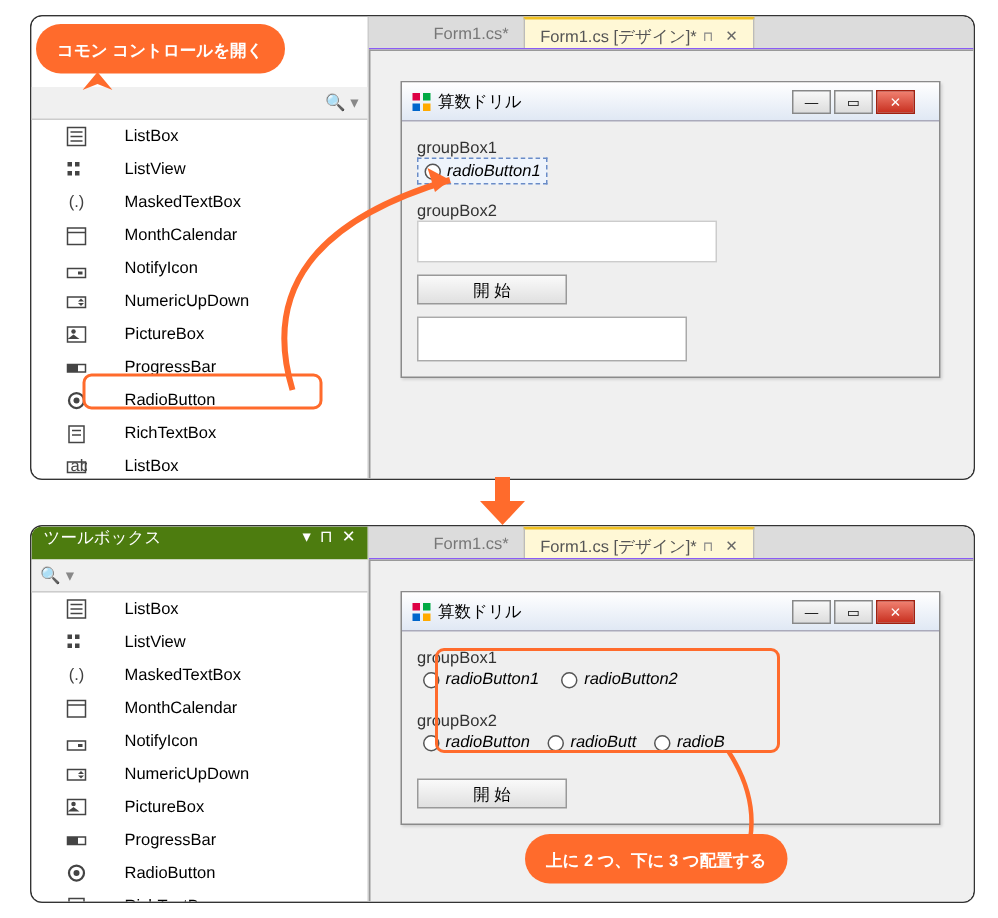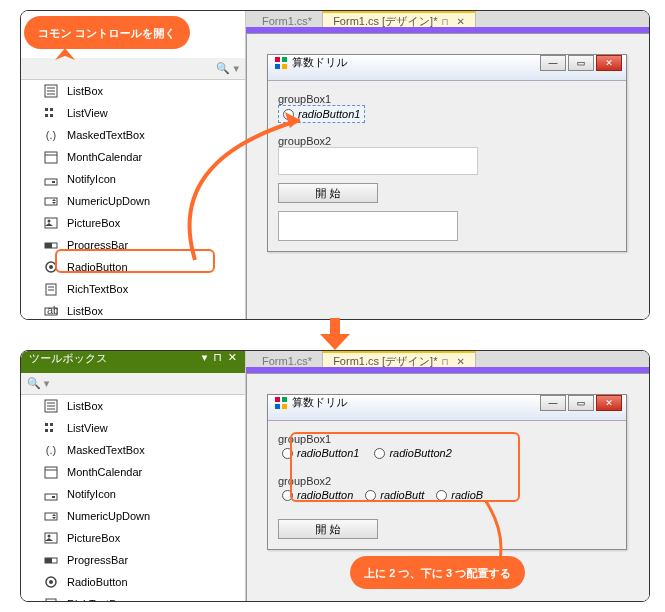--- a/index.html
+++ b/index.html
@@ -6,31 +6,31 @@
 body { background: #fff; width: 665px; height: 612px; position: relative; }
 .panel { position: absolute; border: 1px solid #333; background: #fff; }
 .top-panel { left: 20px; top: 10px; width: 630px; height: 310px; border-radius: 8px; overflow: hidden; }
 .bottom-panel { left: 20px; top: 350px; width: 630px; height: 252px; border-radius: 8px; overflow: hidden; }
 .left-col { position: absolute; left: 0; top: 0; width: 225px; height: 100%; background: #fff; border-right: 1px solid #ccc; }
 .right-col { position: absolute; left: 225px; top: 0; right: 0; height: 100%; background: #e8e8e8; }
 .toolbox-header { background: #4d7c0f; color: #fff; height: 22px; display: flex; align-items: flex-start; padding: 0 8px; justify-content: space-between; }
 .toolbox-header-right { display: flex; gap: 6px; align-items: center; }
 .toolbox-search { background: #f0f0f0; height: 22px; display: flex; align-items: center; padding: 0 6px; color: #888; border-bottom: 1px solid #ccc; justify-content: space-between; }
 .toolbox-list { overflow: hidden; }
-.toolbox-item { height: 22px; display: flex; align-items: center; padding: 0 4px 0 22px; gap: 8px; cursor: move; }
+.toolbox-item { height: 22px; display: flex; align-items: center; padding: 0 4px 0 22px; gap: 24px; cursor: move; }
 .tool-icon { width: 16px; height: 16px; display: flex; align-items: center; justify-content: center; color: #414141; flex-shrink: 0; }
-.tabs { height: 22px; background: #dcdcdc; border-bottom: 6px solid #8b5cf6; display: flex; align-items: stretch; padding-left: 6px; }
+.tabs { height: 22px; background: #dcdcdc; border-bottom: 1px solid #8b5cf6; display: flex; align-items: stretch; padding-left: 33px; }
 .tab { padding: 3px 10px 0; color: #555; display: flex; align-items: center; gap: 4px; }
 .tab.active { background: #fff8d6; border-top: 2px solid #f0c020; border-left: 1px solid #bbb; border-right: 1px solid #bbb; }
 .tab.inactive { color: #777; }
 .tab-pin { font-size: 9px; color: #888; }
 .tab-close { font-size: 10px; color: #666; margin-left: 4px; }
 .canvas { position: absolute; top: 22px; left: 0; right: 0; bottom: 0; background: #f0f0f0; border-left: 1px solid #999; border-top: 1px solid #999; }
 .form-window { position: absolute; left: 20px; top: 20px; width: 360px; background: #efefef; border: 1px solid #8a8a8a; box-shadow: 1px 1px 2px rgba(0,0,0,0.15); }
-.form-titlebar { height: 26px; background: linear-gradient(#fff, #e0e8f4); border-bottom: 1px solid #aab; display: flex; align-items: flex-start; padding: 0 4px 0 6px; justify-content: space-between; }
+.form-titlebar { height: 26px; background: linear-gradient(#fff, #e0e8f4); border-bottom: 1px solid #aab; display: flex; align-items: center; padding: 0 16px 0 6px; justify-content: space-between; }
 .form-title-left { display: flex; align-items: center; gap: 4px; }
 .form-icon { width: 14px; height: 14px; display: flex; align-items: center; justify-content: center; }
 .form-buttons { display: flex; gap: 2px; }
 .form-btn { width: 26px; height: 16px; border: 1px solid #888; background: linear-gradient(#f8f8f8,#ddd); display: flex; align-items: center; justify-content: center; font-size: 9px; }
 .form-btn.close { background: linear-gradient(#f08070,#c83020); color: #fff; border-color: #a02010; }
 .form-body { padding: 8px 10px 10px; }
 .groupbox-label { font-size: 11px; color: #333; margin-top: 4px; }
 .groupbox-area { min-height: 24px; margin-bottom: 6px; }
 .radio-item { display: inline-flex; align-items: center; gap: 4px; padding: 2px 4px; margin-right: 4px; font-style: italic; }
 .radio-circle { width: 11px; height: 11px; border: 1px solid #555; border-radius: 50%; background: #fff; flex-shrink: 0; }

